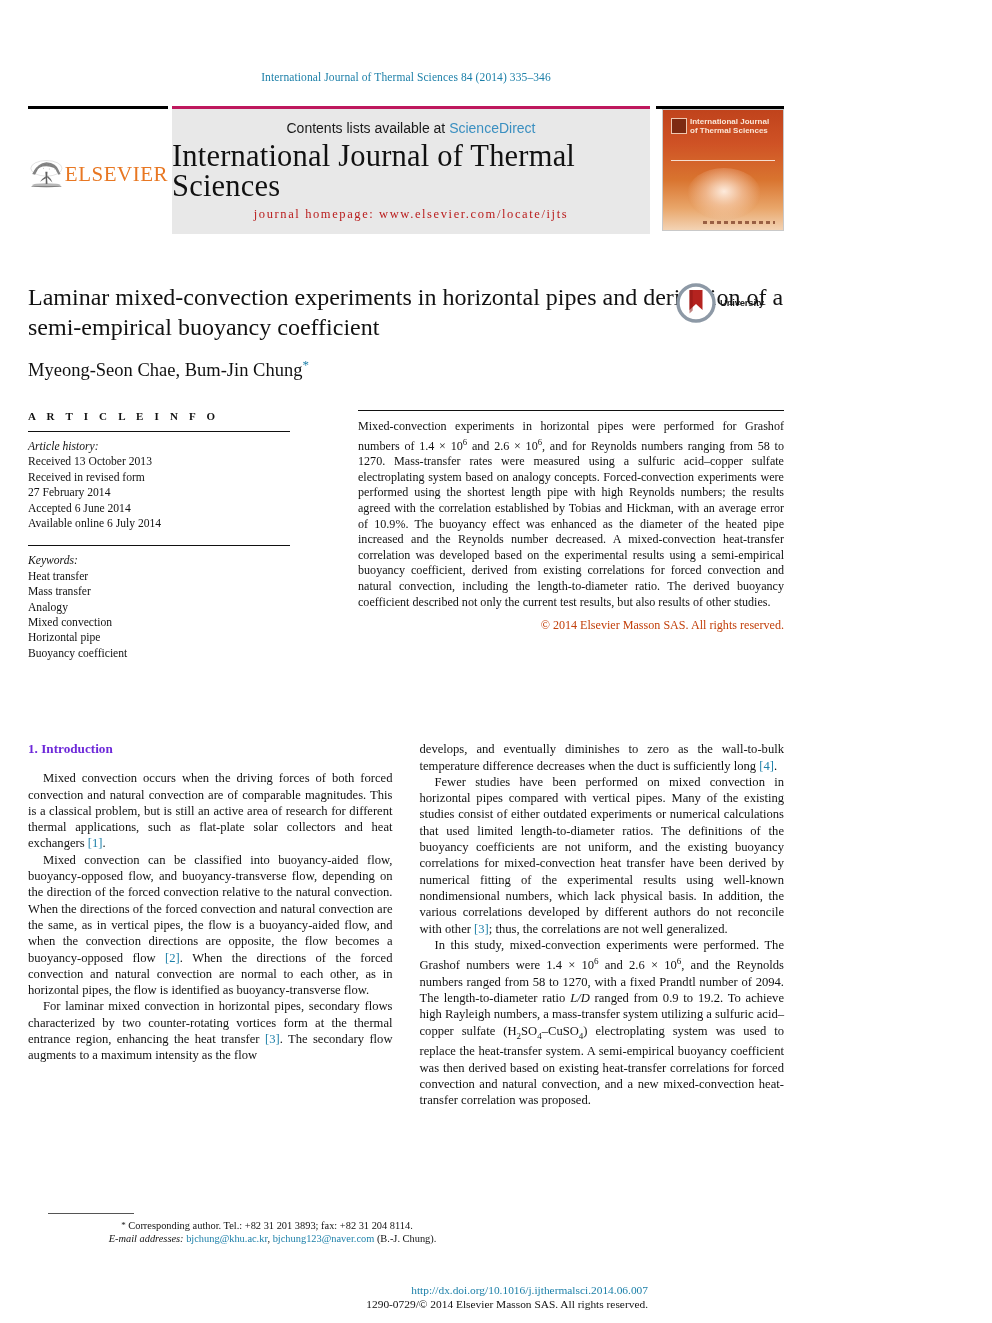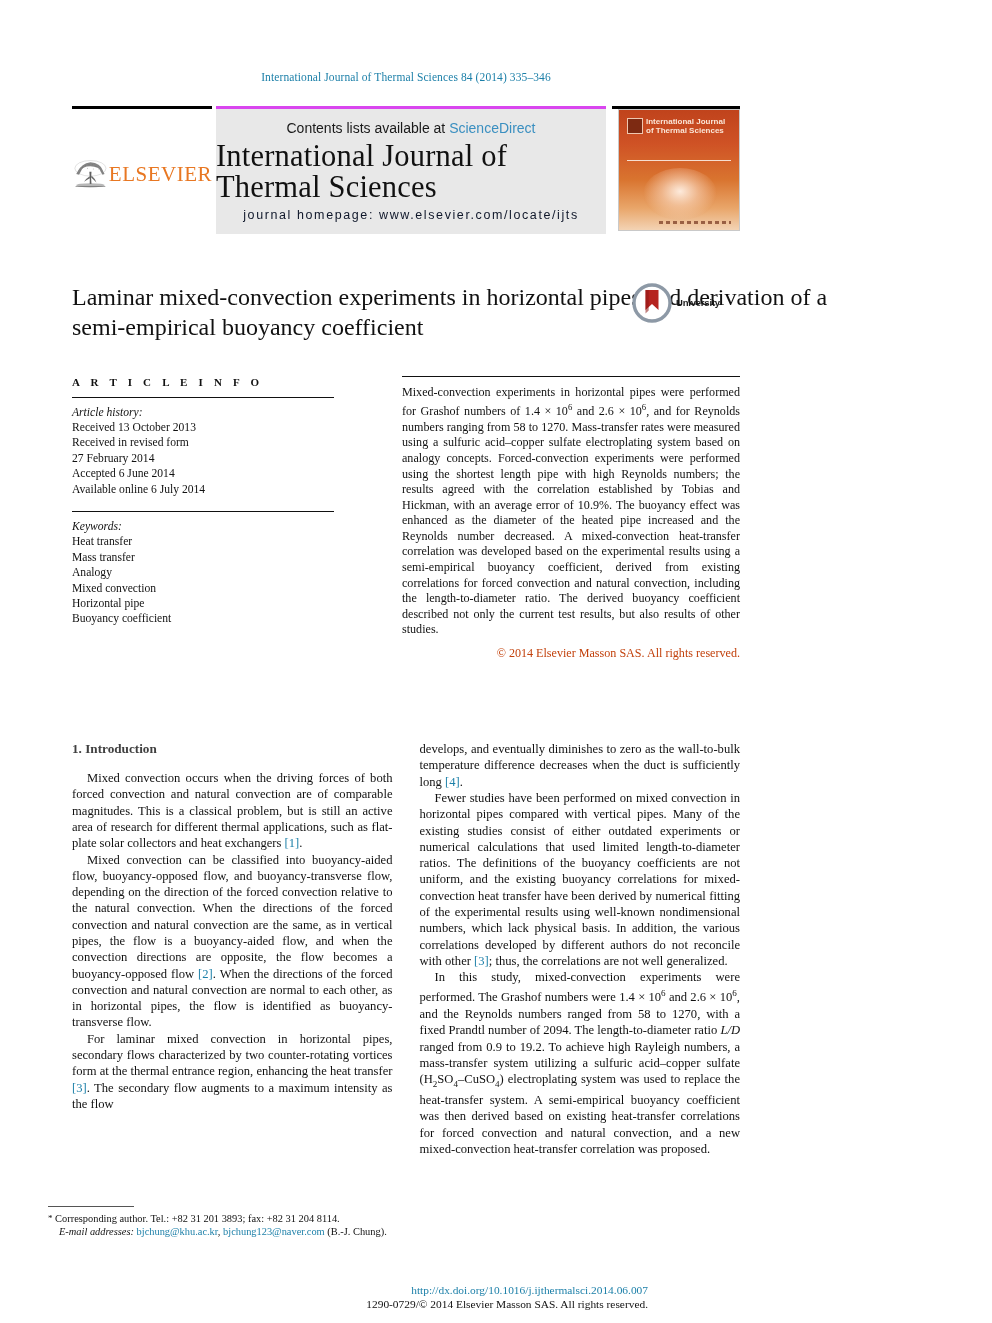--- a/index.html
+++ b/index.html
@@ -13,21 +13,21 @@
     position: relative;
     font-family: "Liberation Serif", serif;
     color: #000000;
     overflow: hidden;
   }
   .page {
     position: relative;
     width: 812px;
     height: 1323px;
     box-sizing: border-box;
-    padding: 0 72px;
+    padding: 0 28px;
   }
 
   
   .running-head {
     text-align: center;
     color: #1b7fa8;
     font-size: 11.5px;
     font-family: "Liberation Serif", serif;
     letter-spacing: 0.1px;
     padding-top: 72px;
@@ -57,21 +57,21 @@
     color: #e87722;
     font-family: "Liberation Serif", serif;
     font-size: 21px;
     letter-spacing: 0.5px;
     line-height: 1;
     margin-top: 1px;
   }
   .journal-banner {
     flex: 1 1 auto;
     background: #e8e8e8;
-    border-top: 3px solid #d946ef;
+    border-top: 3px solid #be185d;
     display: flex;
     flex-direction: column;
     align-items: center;
     justify-content: space-between;
     padding: 11px 0 12px 0;
     box-sizing: border-box;
     margin-left: 4px;
     margin-right: 6px;
   }
   .contents-line {
@@ -81,23 +81,23 @@
   }
   .contents-line .sd-link { color: #3a8fc0; }
   .journal-title {
     font-family: "Liberation Serif", serif;
     font-size: 30.5px;
     color: #111;
     letter-spacing: 0.2px;
     line-height: 1;
   }
   .homepage-line {
-    font-family: Liberation Sans, sans-serif;
+    font-family: Liberation Serif, serif;
     font-size: 12.5px;
-    color: #0f172a;
+    color: #b91c1c;
     letter-spacing: 1.6px;
     text-align: center;
   }
   .cover-block {
     flex: 0 0 128px;
     width: 128px;
     border-top: 3px solid #000;
     display: flex;
     align-items: flex-start;
     justify-content: flex-end;
@@ -241,41 +241,42 @@
   .body-cols {
     margin-top: 80px;
     display: flex;
     gap: 27px;
   }
   .bcol { flex: 1 1 0; width: 438px; }
   .section-title {
     font-family: "Liberation Serif", serif;
     font-size: 13.2px;
     font-weight: bold;
-    color: #404040;
+    color: #6d28d9;
     margin: 0 0 13px 0;
   }
   .para {
     font-family: "Liberation Serif", serif;
     font-size: 12.6px;
     line-height: 16.3px;
     text-align: justify;
     text-indent: 15px;
     margin: 0;
     color: #111;
     hyphens: none;
   }
   .ref { color: #1b7fa8; }
 
   
   .footnote {
     position: absolute;
     left: 48px;
-    bottom: 85px;
+    bottom: 78px;
     width: 438px;
+    text-align: center;
   }
   .fn-rule { width: 86px; border-top: 0.9px solid #555; margin-bottom: 5px; }
   .fn-line {
     font-family: "Liberation Serif", serif;
     font-size: 10.4px;
     line-height: 13.2px;
     color: #111;
     padding-left: 11px;
     text-indent: -11px;
   }
@@ -371,20 +372,23 @@
     <div class="crossmark">
       <svg width="40" height="40" viewBox="0 0 40 40">
         <circle cx="20" cy="20" r="18" fill="#ffffff" stroke="#8d99a6" stroke-width="3.4"></circle>
         <circle cx="20" cy="20" r="14.5" fill="#ffffff"></circle>
         <path d="M13.5 7 h13 v20 l-6.5 -6 l-6.5 6 z" fill="#b5231f"></path>
         <path d="M13.5 7 h3.2 v20.5 l-3.2 3 z" fill="#8e1a16" opacity="0.55"></path>
       </svg>
       <span class="crossmark-word">University</span>
     </div>
 
+    <div class="authors">
+      <span>Myeong-Seon Chae, Bum-Jin Chung</span><span class="star">*</span>
+    </div>
 
   </div>
 
   <div class="info-abstract">
 
     <div class="col-info">
       <div class="sec-head">A R T I C L E  I N F O</div>
       <div class="rule-thin"></div>
       <div class="hist-block">
         <div class="lbl">Article history:</div>

